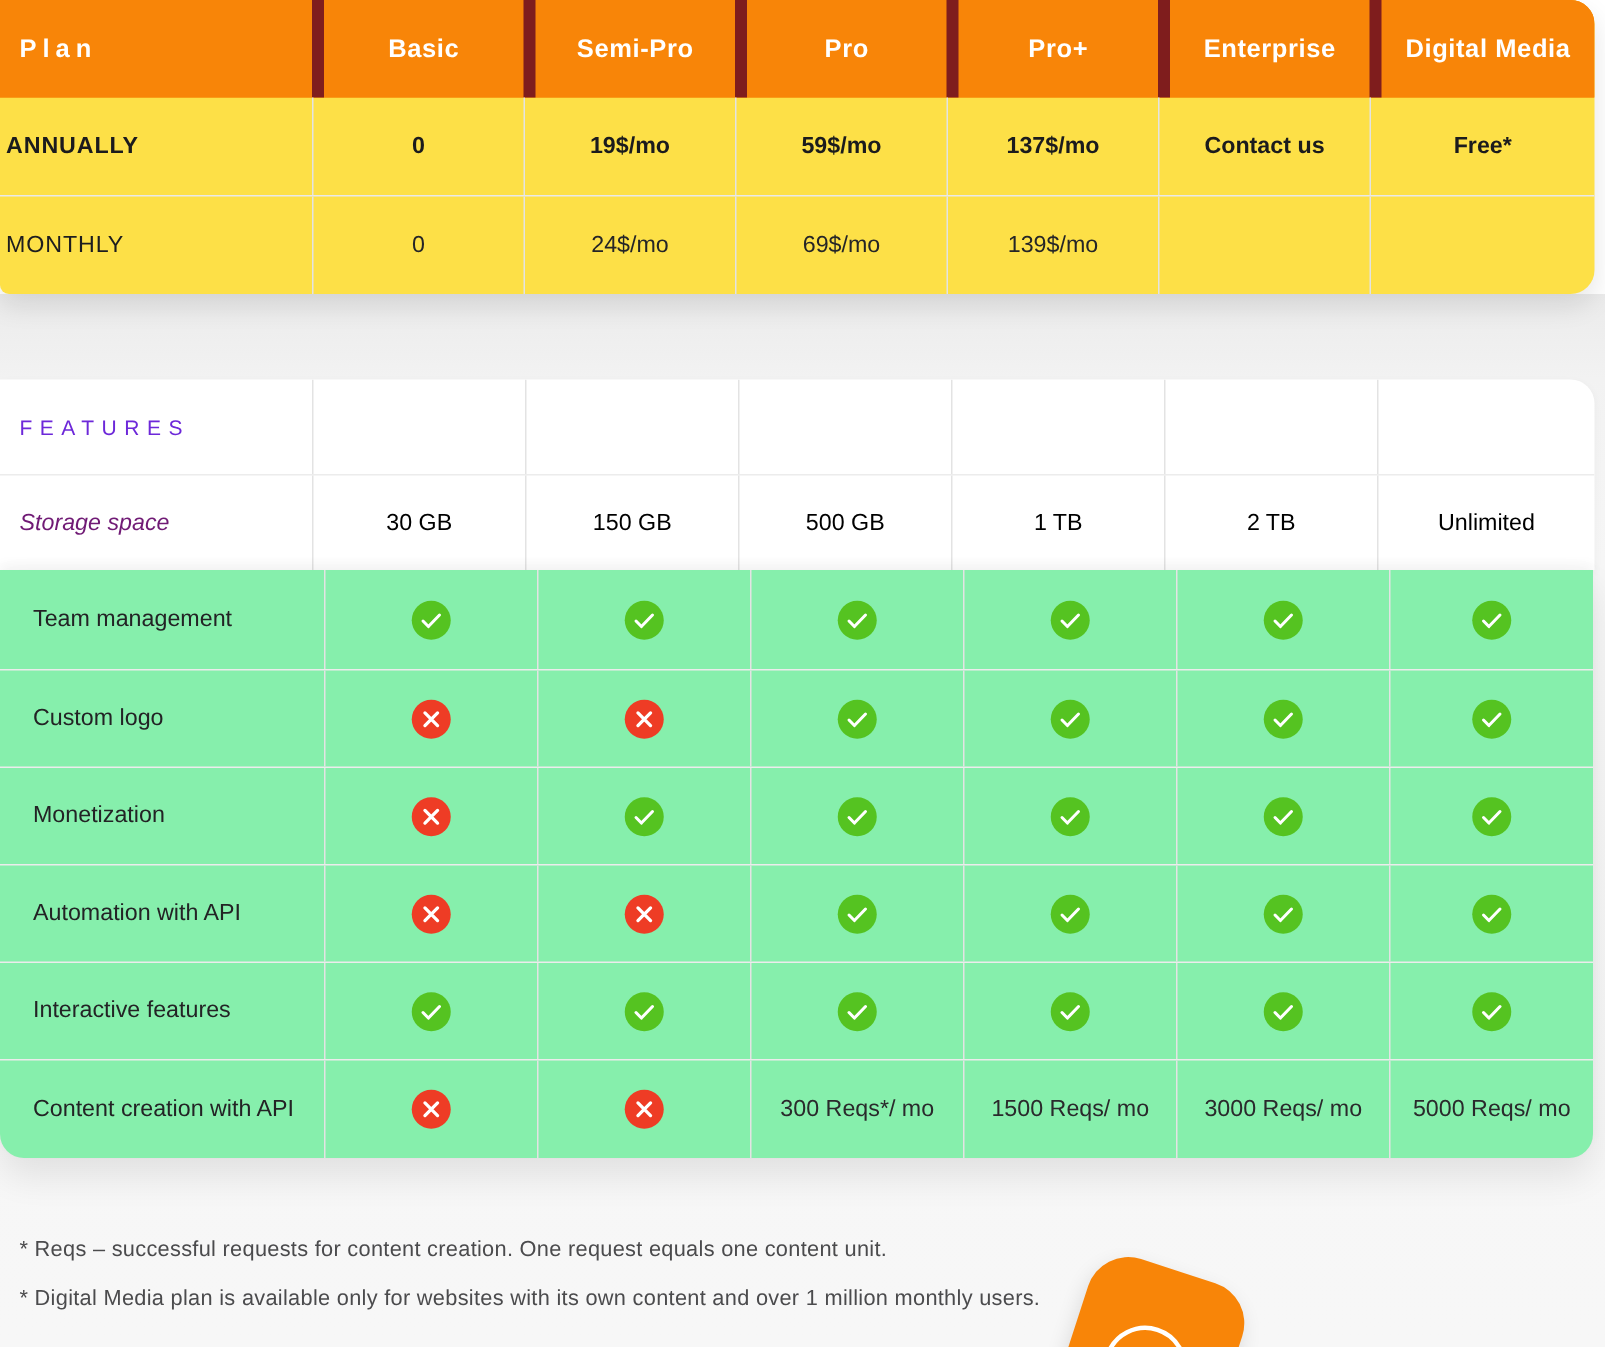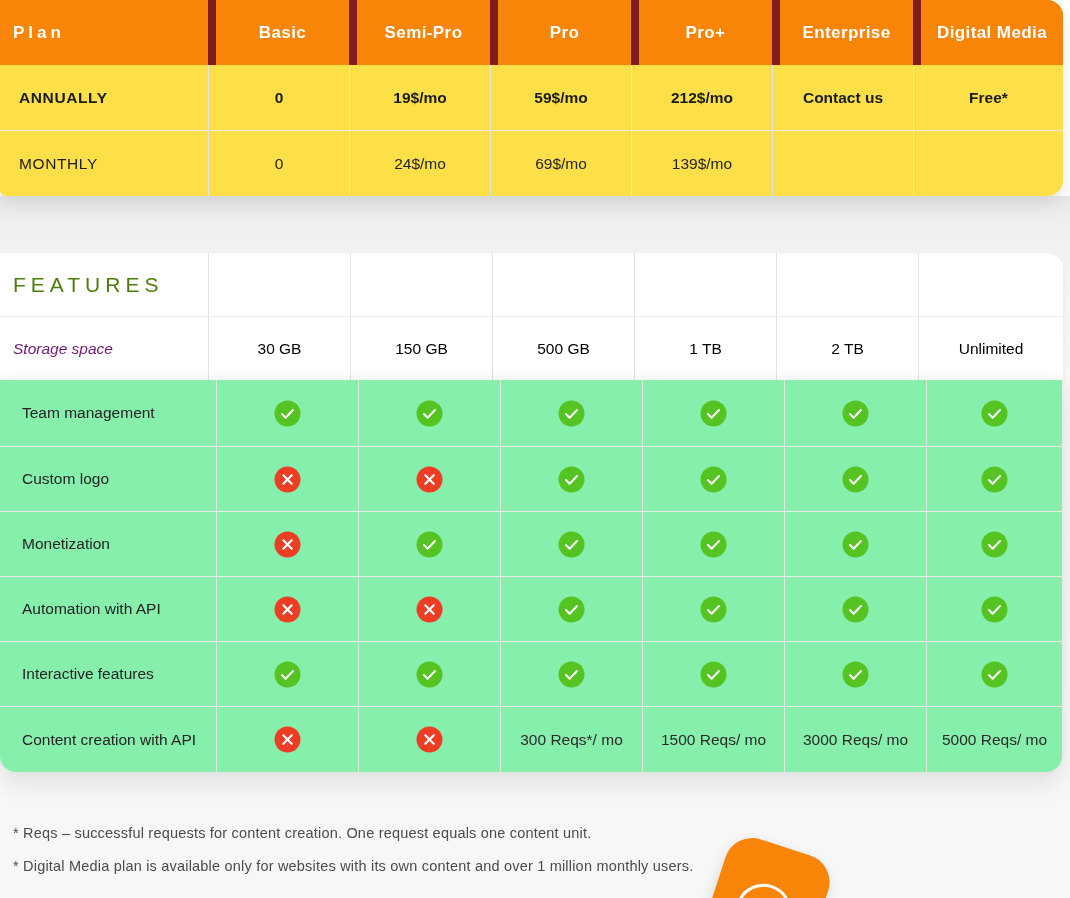--- a/index.html
+++ b/index.html
@@ -34,41 +34,41 @@
     display:flex; align-items:center; justify-content:center;
     color:#fff; font-size:17px; font-weight:700; letter-spacing:0.4px;
     border-left:8px solid #7f1d1d; background:var(--orange);
   }
   .ph-cell:first-child { border-left:none; justify-content:flex-start; padding-left:13px; letter-spacing:4px; font-weight:600; }
   .price-row {
     display:grid; grid-template-columns:208px repeat(5,141px) 1fr; height:65px;
   }
   .row-annually { height:66px; border-bottom:1px solid #e9e9e9; }
   .pr-label {
-    display:flex; align-items:center; padding-left:19px;
+    display:flex; align-items:center; padding-left:4px;
     font-size:15.5px; color:#1d1d1f; letter-spacing:0.6px;
   }
   .pr-cell {
     display:flex; align-items:center; justify-content:center;
     font-size:15.5px; color:#252527; border-left:1px solid #e3e3e3;
   }
   .bold { font-weight:700; color:#1b1b1d; }
 
   
   .features-card { position:absolute; left:0; top:253px; width:1063px; z-index:2; }
   .features-head {
     background:#fff; border-radius:0 16px 0 0; overflow:hidden;
     box-shadow:0 2px 6px rgba(0,0,0,0.04);
   }
   .fh-row { display:grid; grid-template-columns:208px repeat(5,142px) 1fr; }
   .fh-title-row { height:64px; border-bottom:1px solid #ececec; }
   .fh-storage-row { height:63px; }
   .fh-label {
     display:flex; align-items:center; padding-left:13px;
-    font-size:21px; color:#4d7c0f;
+    font-size:14px; color:#6d28d9;
   }
   .features-title { letter-spacing:5px; }
   .storage-label { font-size:15.5px; color:#701a75;font-style:italic; }
   .fh-cell {
     display:flex; align-items:center; justify-content:center;
     font-size:15.5px; color:#000000; border-left:1px solid #e3e3e3;
   }
   .features-panel {
     position:relative; margin-left:0; width:1062px;
     background:#86efac; border-radius:0 0 16px 16px; overflow:hidden;
@@ -127,21 +127,21 @@
       <div class="ph-cell">Pro+</div>
       <div class="ph-cell">Enterprise</div>
       <div class="ph-cell">Digital Media</div>
     </div>
 
     <div class="price-row row-annually">
       <div class="pr-label bold">ANNUALLY</div>
       <div class="pr-cell bold">0</div>
       <div class="pr-cell bold">19$/mo</div>
       <div class="pr-cell bold">59$/mo</div>
-      <div class="pr-cell bold">212$/mo</div>
+      <div class="pr-cell bold">137$/mo</div>
       <div class="pr-cell bold">Contact us</div>
       <div class="pr-cell bold">Free*</div>
     </div>
 
     <div class="price-row row-monthly">
       <div class="pr-label">MONTHLY</div>
       <div class="pr-cell">0</div>
       <div class="pr-cell">24$/mo</div>
       <div class="pr-cell">69$/mo</div>
       <div class="pr-cell">139$/mo</div>

